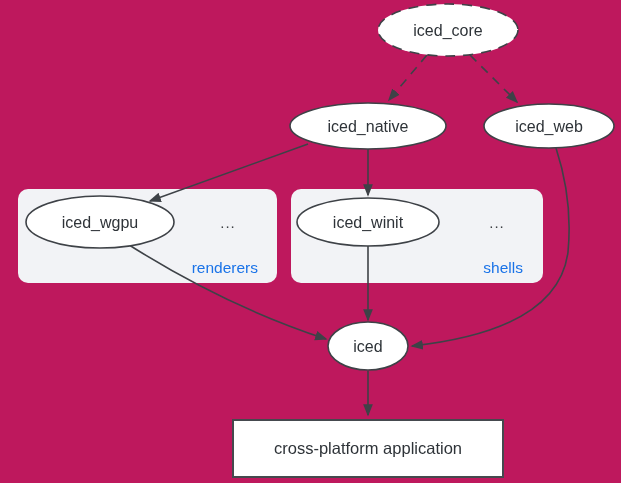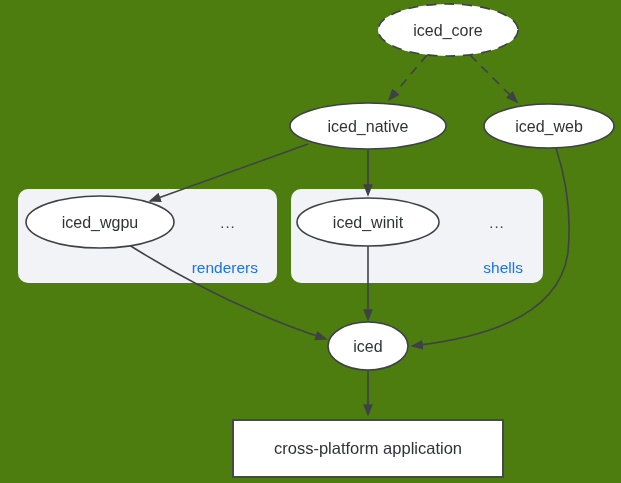--- a/index.html
+++ b/index.html
@@ -1,20 +1,20 @@
 <!DOCTYPE html>
 <html><head>
 <meta charset="utf-8">
 <style>
   html, body { margin: 0; padding: 0; background: #ffffff; }
   .canvas {
     position: relative;
     width: 621px;
     height: 483px;
-    background: #4d7c0f;
+    background: #be185d;
     font-family: "Liberation Sans", sans-serif;
     overflow: hidden;
   }
   svg { display: block; }
   .group-box { fill: #f2f3f6; stroke: none; }
   .edge { fill: none; stroke: #3e4247; stroke-width: 1.6; }
   .edge.dashed { stroke-dasharray: 9,7; }
   .node-ellipse { fill: #ffffff; stroke: #3e4247; stroke-width: 1.6; }
   .node-ellipse.dashed { stroke-dasharray: 10,8; }
   .app-rect { fill: #ffffff; stroke: #45494e; stroke-width: 2; }

